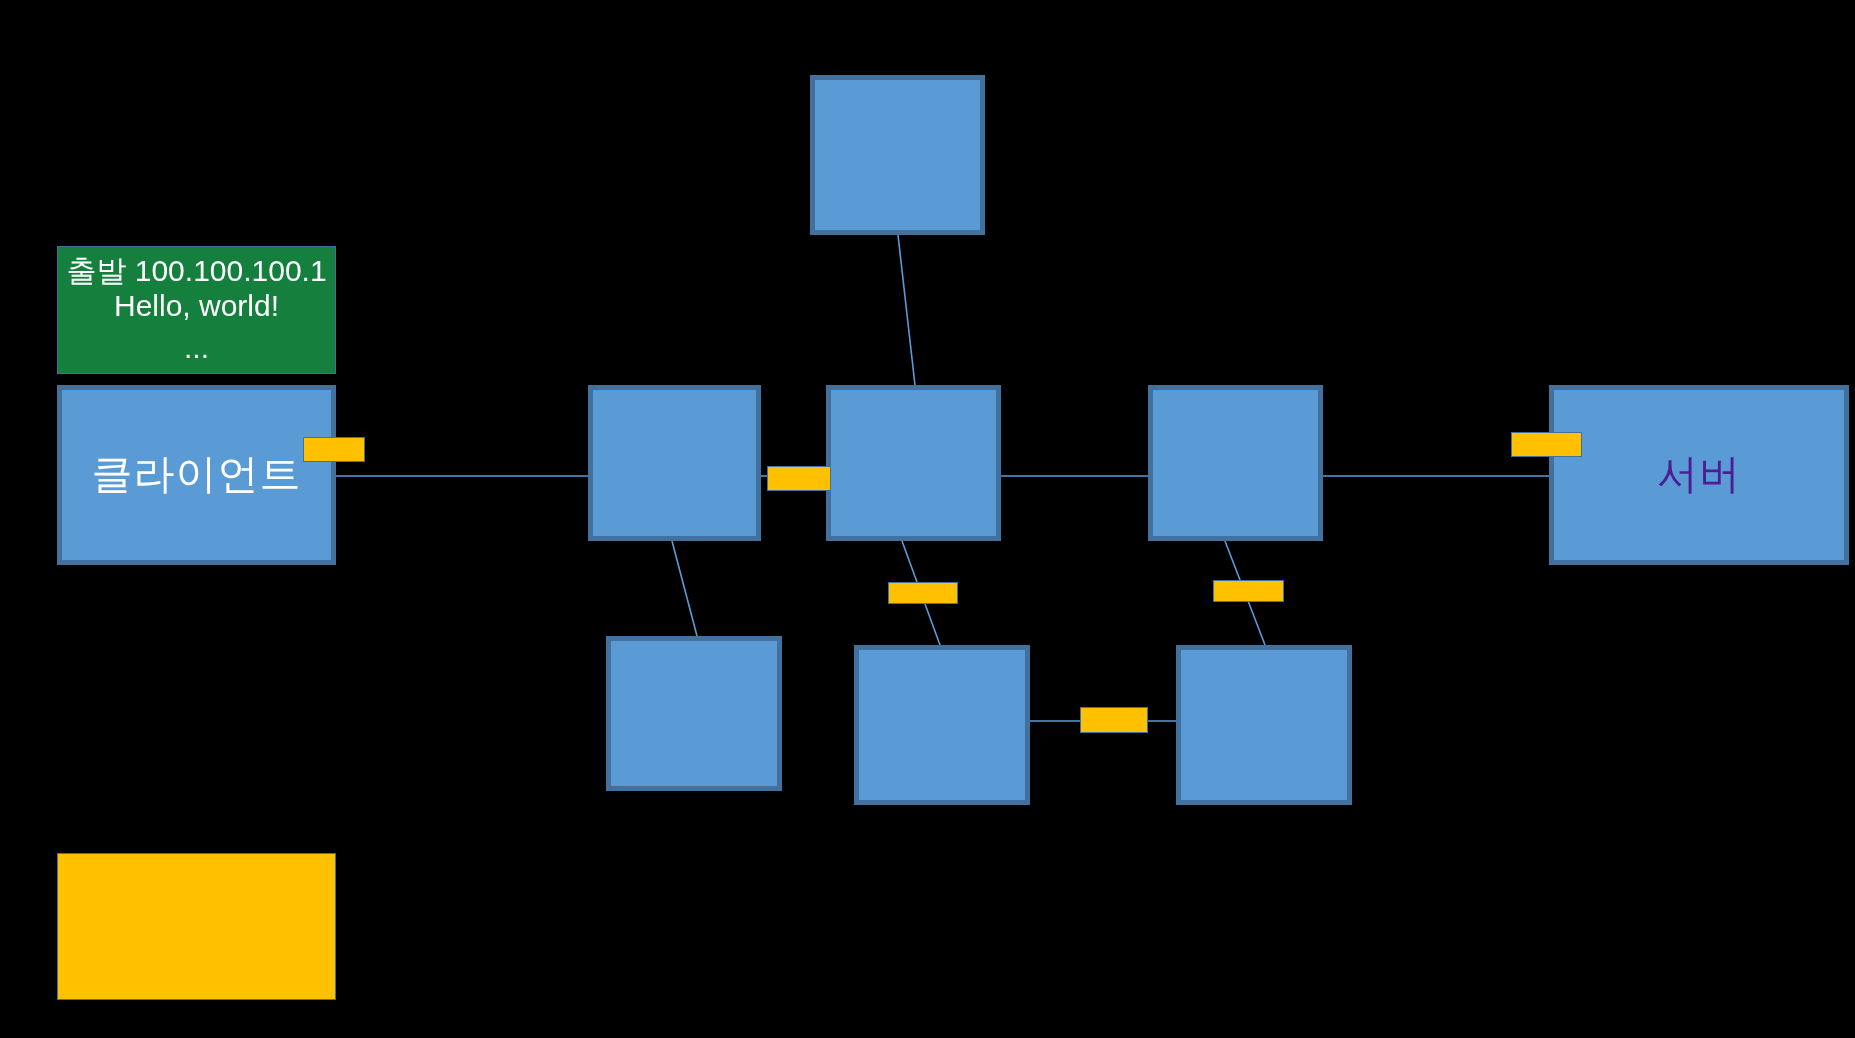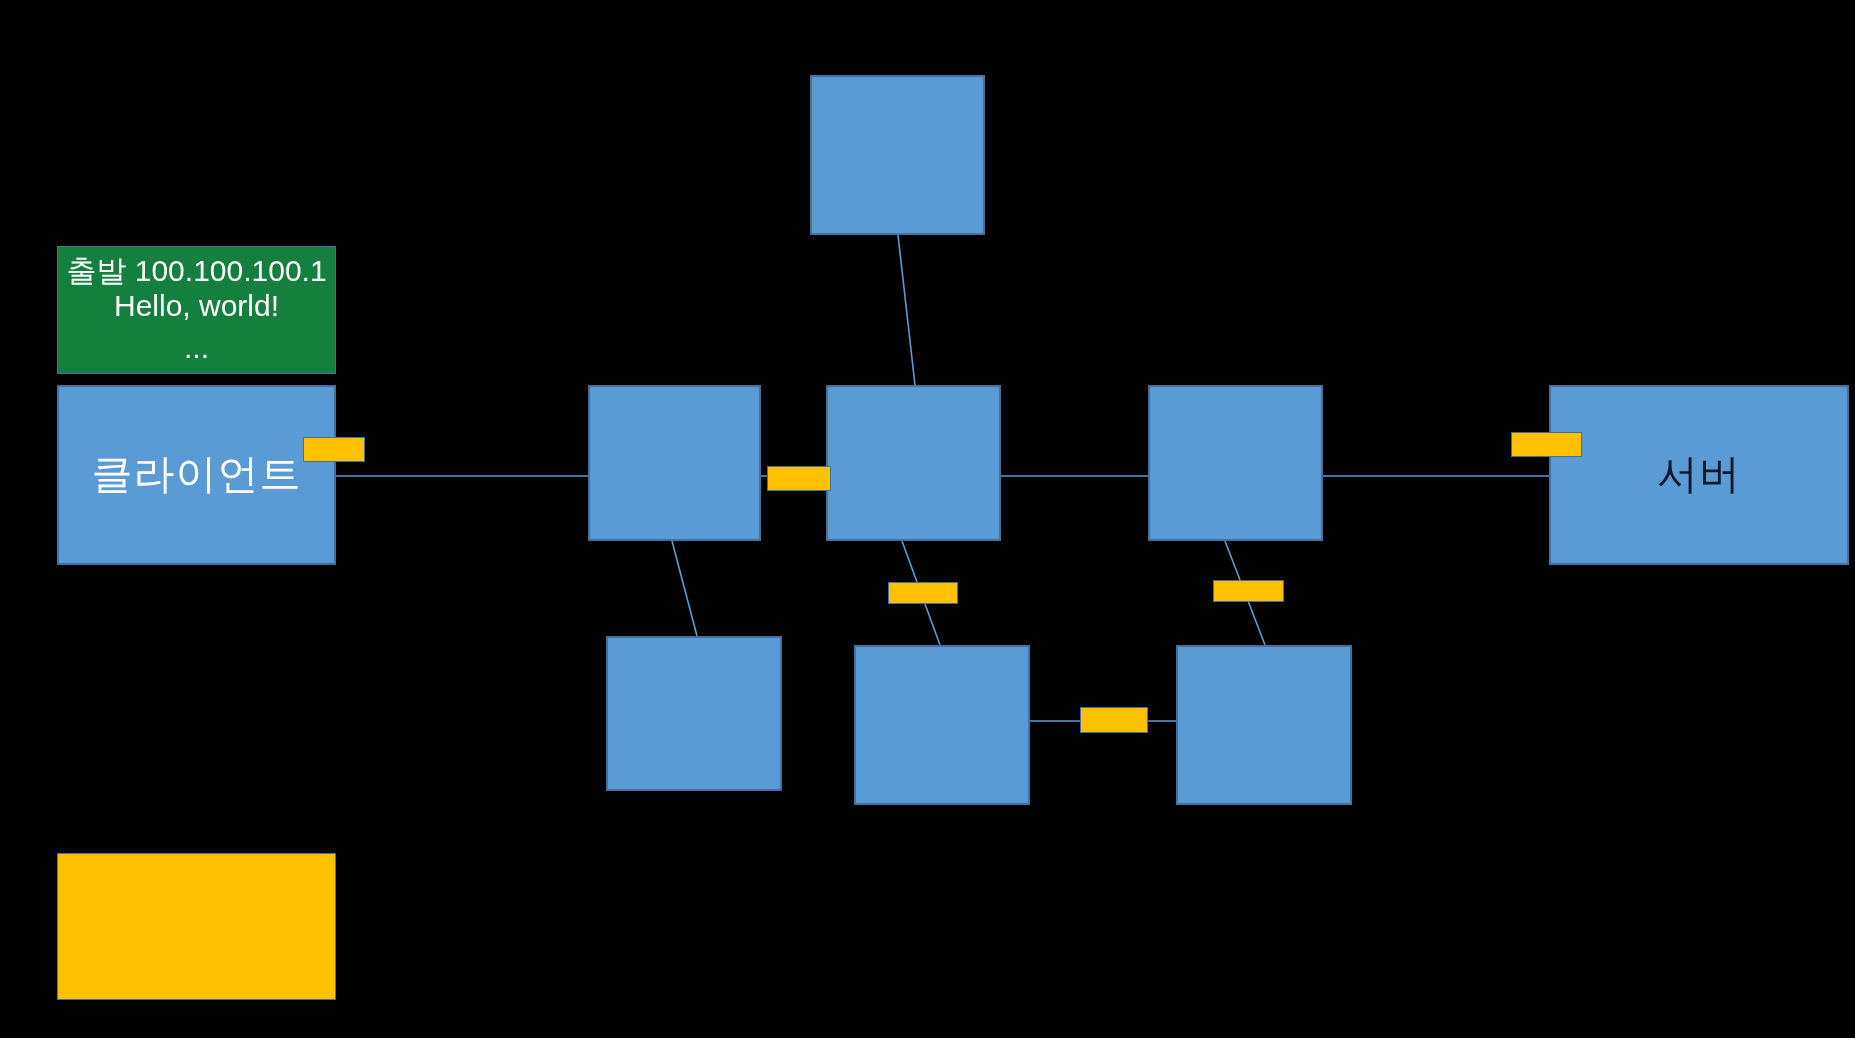--- a/index.html
+++ b/index.html
@@ -20,21 +20,21 @@
   .edge-layer {
     position: absolute;
     left: 0; top: 0;
     width: 1855px;
     height: 1038px;
     pointer-events: none;
   }
   .node {
     position: absolute;
     background: #5B9BD5;
-    border: 2px solid #e5e5e5;
+    border: 5px solid #e5e5e5;
     box-sizing: border-box;
     display: flex;
     align-items: center;
     justify-content: center;
   }
   .node-label {
     color: #FFFFFF;
     font-size: 41px;
     line-height: 1.1;
     white-space: nowrap;
@@ -95,21 +95,21 @@
 
   <div id="nodes">
       <div class="node" style="left: 57px; top: 385px; width: 279px; height: 180px; background: rgb(91, 155, 213); border-color: rgb(65, 113, 156);">
         <span class="node-label" style="color: rgb(255, 255, 255);">클라이언트</span>
       </div>
       <div class="node" style="left: 810px; top: 75px; width: 175px; height: 160px; background: rgb(91, 155, 213); border-color: rgb(65, 113, 156);"></div>
       <div class="node" style="left: 588px; top: 385px; width: 173px; height: 156px; background: rgb(91, 155, 213); border-color: rgb(65, 113, 156);"></div>
       <div class="node" style="left: 826px; top: 385px; width: 175px; height: 156px; background: rgb(91, 155, 213); border-color: rgb(65, 113, 156);"></div>
       <div class="node" style="left: 1148px; top: 385px; width: 175px; height: 156px; background: rgb(91, 155, 213); border-color: rgb(65, 113, 156);"></div>
       <div class="node" style="left: 1549px; top: 385px; width: 300px; height: 180px; background: rgb(91, 155, 213); border-color: rgb(65, 113, 156);">
-        <span class="node-label" style="color: #0f172a;">서버</span>
+        <span class="node-label" style="color: #4c1d95;">서버</span>
       </div>
       <div class="node" style="left: 606px; top: 636px; width: 176px; height: 155px; background: rgb(91, 155, 213); border-color: rgb(65, 113, 156);"></div>
       <div class="node" style="left: 854px; top: 645px; width: 176px; height: 160px; background: rgb(91, 155, 213); border-color: rgb(65, 113, 156);"></div>
       <div class="node" style="left: 1176px; top: 645px; width: 176px; height: 160px; background: rgb(91, 155, 213); border-color: rgb(65, 113, 156);"></div>
     </div>
 
   <div class="packet-box" id="packet-box" style="left: 57px; top: 205px; width: 279px; height: 128px; background: #15803d; border-color: rgb(65, 113, 156); margin-top: 41px;">
     <div class="packet-line">출발 100.100.100.1</div>
     <div class="packet-line">Hello, world!</div>
     <div class="packet-line dots">...</div>

